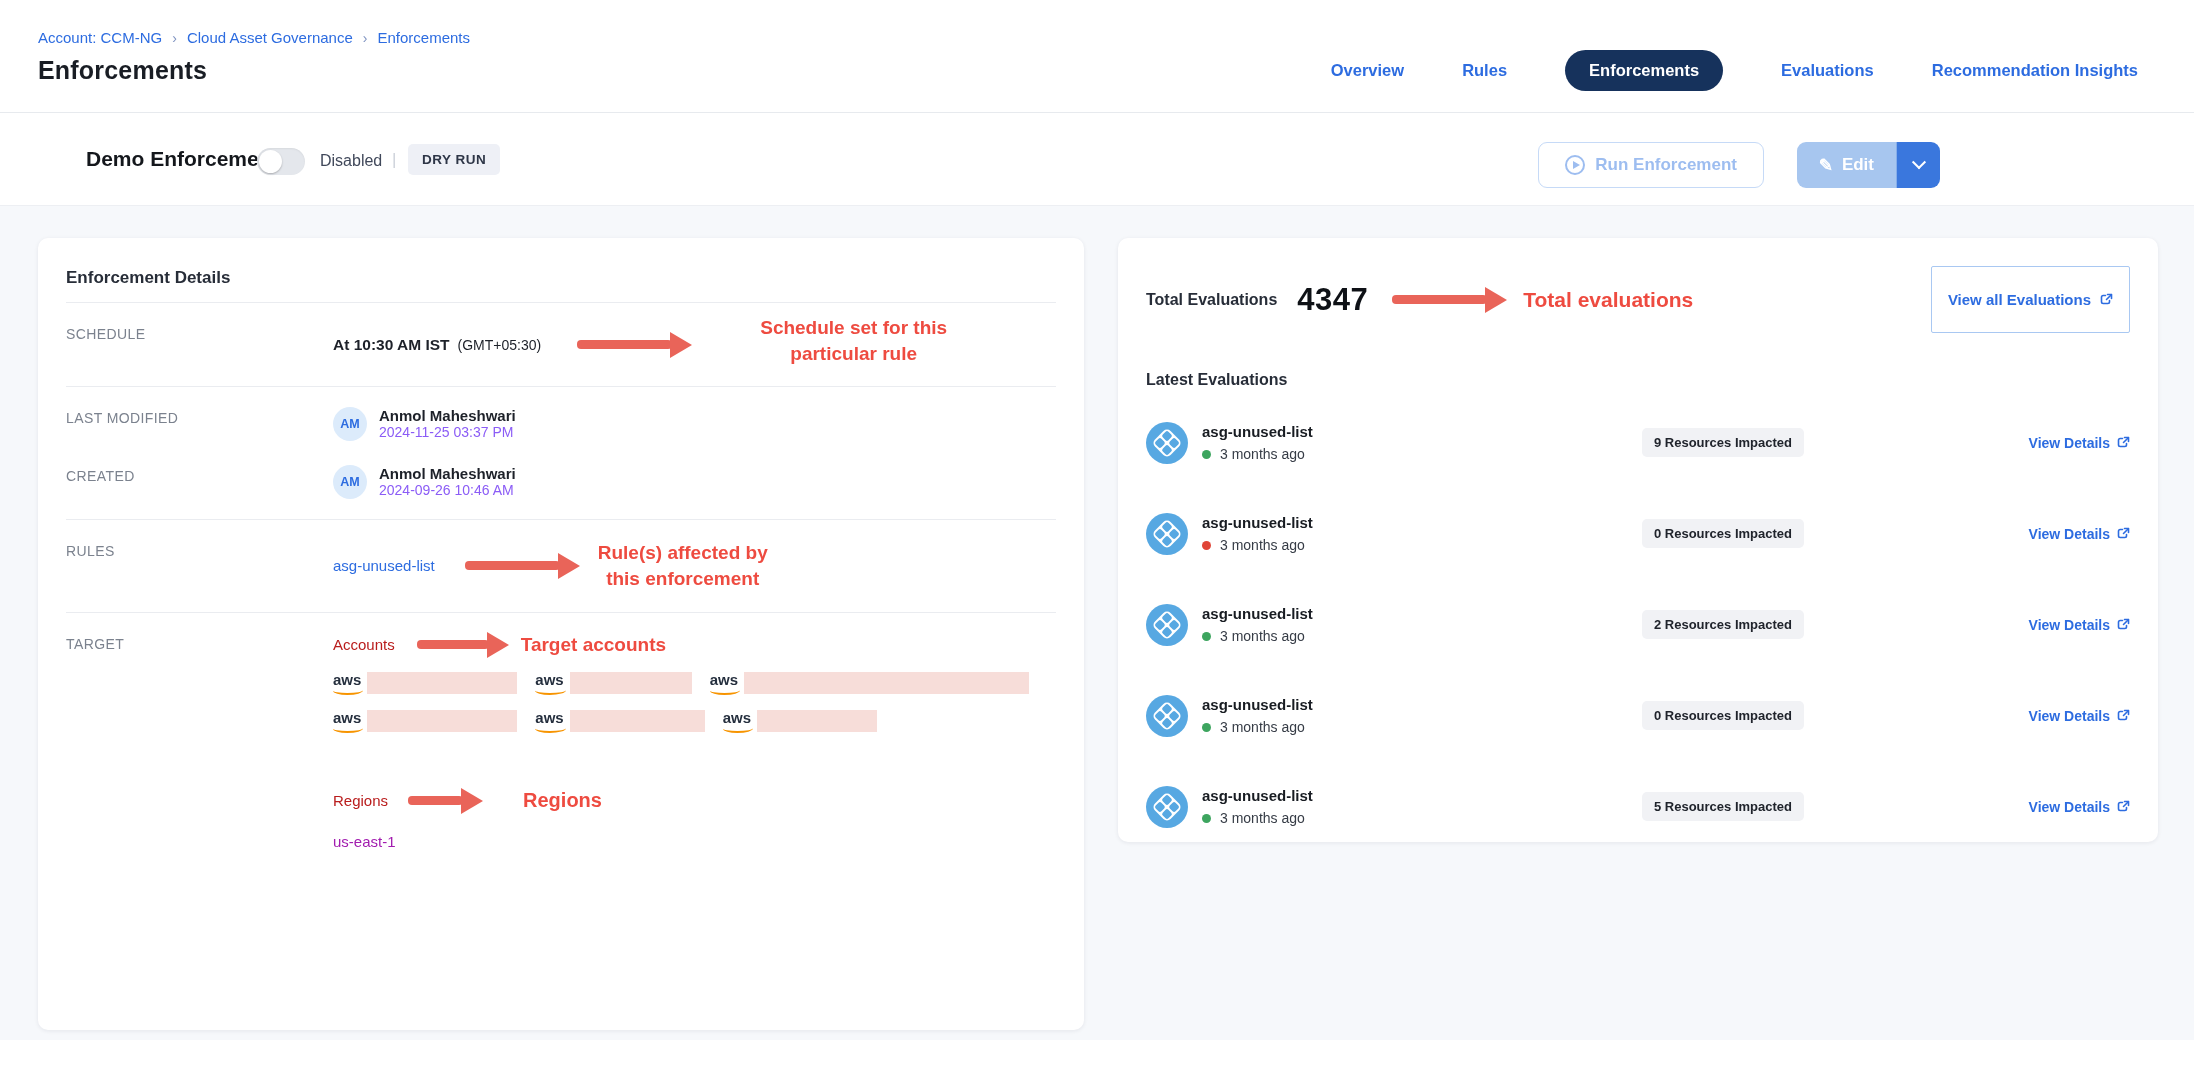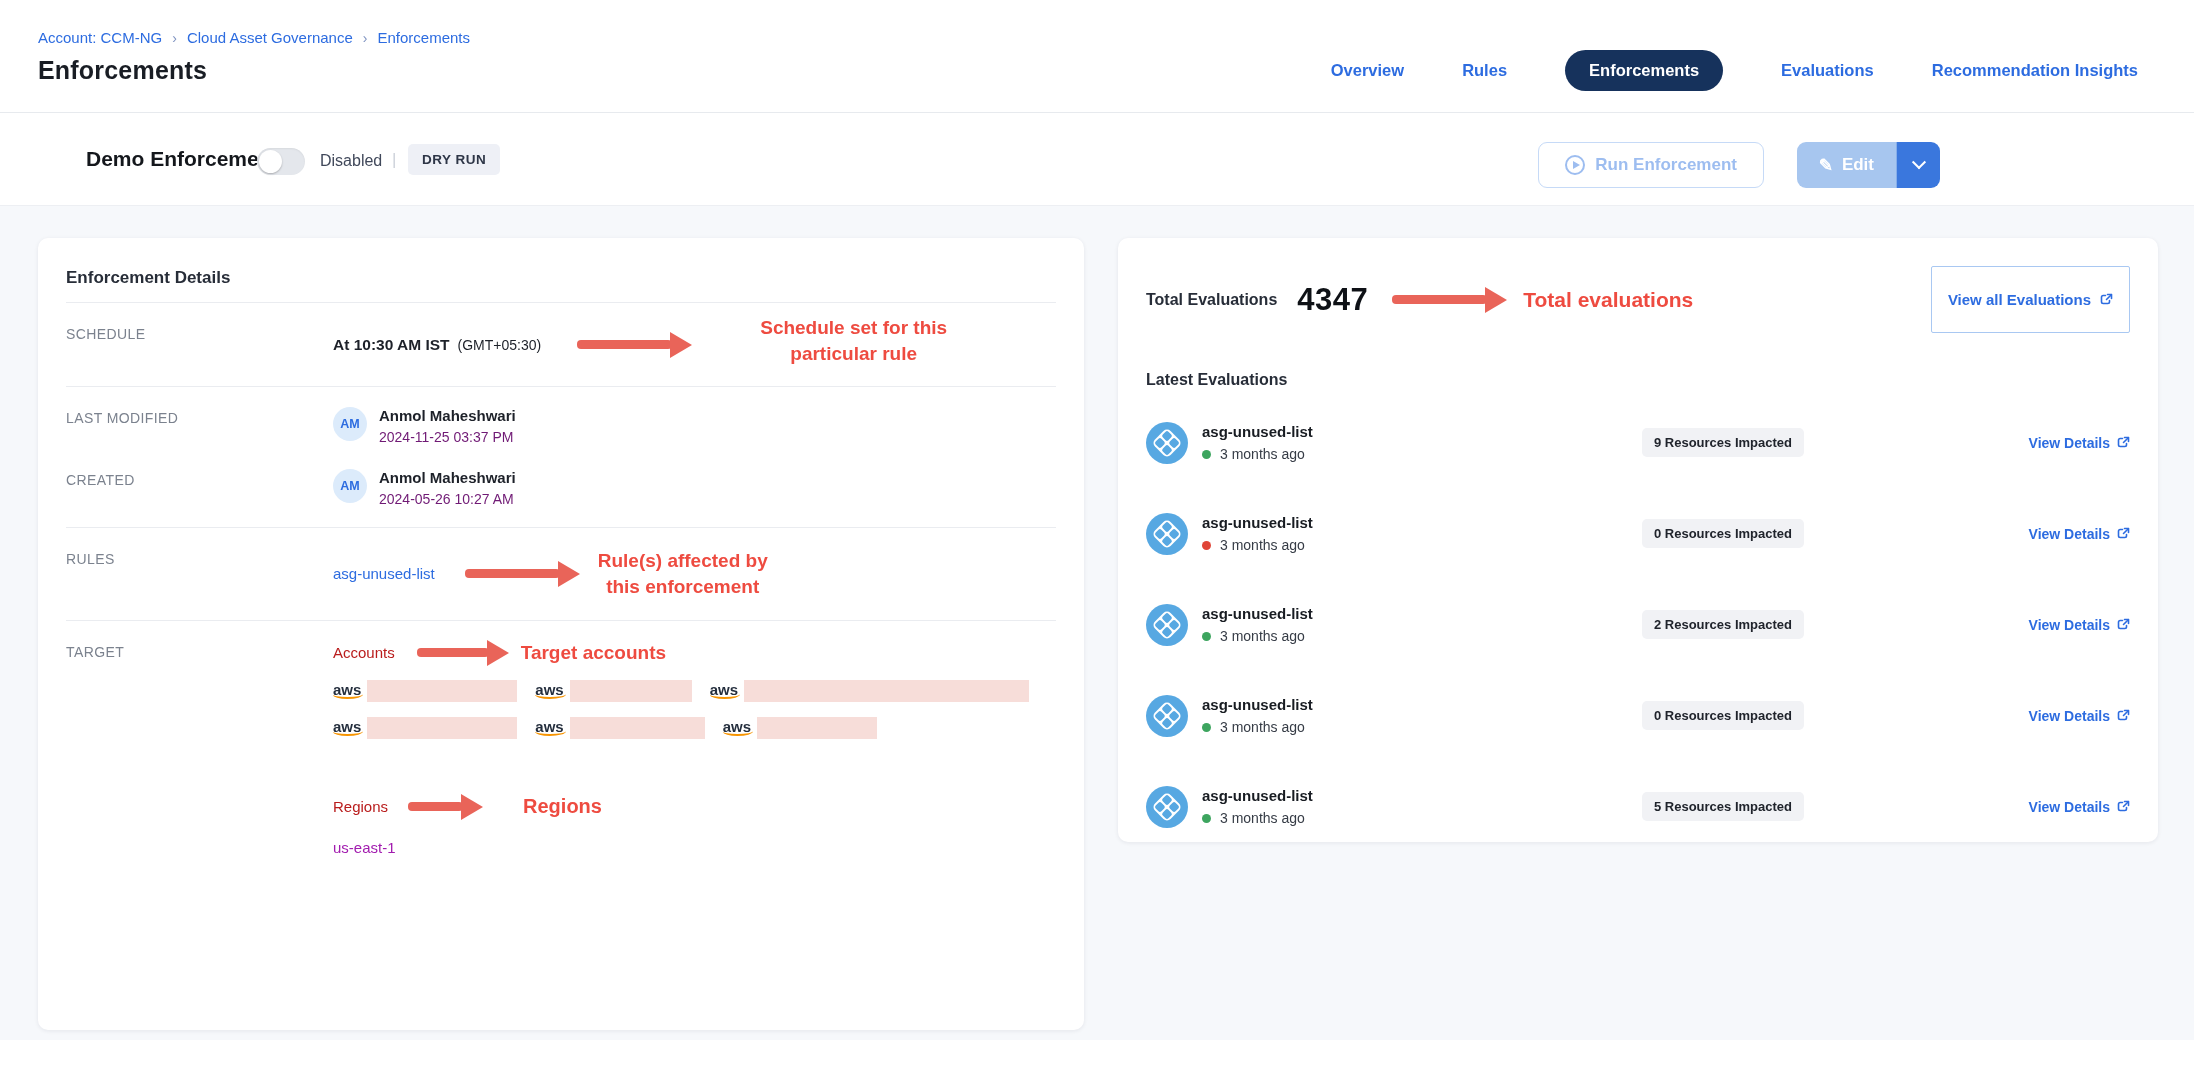--- a/index.html
+++ b/index.html
@@ -59,40 +59,40 @@
   .sched-line { display:flex; align-items:center; gap:8px; }
   .sched-main { font-size:15.5px; font-weight:700; color:#1d2129; }
   .sched-tz { font-size:14px; color:#1d2129; }
   .sched-note { margin-left:60px; font-size:19px; line-height:1.35; text-align:center; margin-top:-8px; }
   .sched-line .arrow { margin-left:28px; }
   .arrow-sched .shaft { width:95px; }
 
   .person { display:flex; align-items:flex-start; gap:12px; }
   .avatar { width:34px; height:34px; border-radius:50%; background:#dcebfb; color:#2d6ce0; font-size:12.5px; font-weight:700; display:flex; align-items:center; justify-content:center; }
   .person-name { font-size:15px; font-weight:700; color:#1d2129; }
-  .person-date { font-size:14px; color:#701a75; margin-top:5px; }
+  .person-date { font-size:14px; color:#8b5cf6; }
 
   .rules-line { display:flex; align-items:center; }
   .rule-link { font-size:15px; color:#2d6ce0; cursor:pointer; }
   .rules-line .arrow { margin-left:30px; }
   .arrow-rules .shaft { width:95px; }
   .rules-note { margin-left:18px; font-size:19px; line-height:1.35; text-align:center; }
 
   .accounts-line, .regions-line { display:flex; align-items:center; }
   .mini-label { font-size:15px; color:#b91c1c; }
   .accounts-line .arrow { margin-left:22px; } .arrow-acct .shaft { width:72px; }
   .acct-note { margin-left:12px; font-size:19px;text-align:center; }
   .regions-line { margin-top:56px; }
   .regions-line .arrow { margin-left:20px; } .arrow-reg .shaft { width:55px; }
   .reg-note { margin-left:40px; font-size:20px; }
   .region-value { font-size:15px; color:#a21caf; margin-top:20px; }
 
   .aws-row { display:flex; align-items:center; gap:18px; margin-top:15px; }
   .aws-item { display:flex; align-items:center; gap:6px; }
-  .aws-logo { position:relative; font-size:15px; font-weight:700; color:#252f3e; line-height:1; padding-bottom:2px; }
+  .aws-logo { position:relative; font-size:15px; font-weight:700; color:#252f3e; line-height:1; padding-bottom:8px; }
   .aws-logo::after { content:""; position:absolute; left:0; right:-2px; bottom:0; height:7px; border-bottom:2.5px solid #f79400; border-radius:0 0 60% 55%; }
   .redact { height:22px; background:#f7ddd9; }
   .r1a { width:150px; } .r1b { width:122px; } .r1c { width:285px; }
   .r2a { width:150px; } .r2b { width:135px; } .r2c { width:120px; }
 
   
   .eval-header { display:flex; align-items:center; }
   .total-label { font-size:16px; font-weight:700; color:#272d38; }
   .total-value { font-size:31px; font-weight:700; color:#0e1116; margin-left:20px; letter-spacing:.5px; }
   .eval-header .arrow { margin-left:24px; } .arrow-total .shaft { width:95px; }
@@ -203,21 +203,21 @@
           </div>
         </div>
       </div>
 
       <div class="detail-row" style="padding-top:12px;">
         <div class="dlabel">CREATED</div>
         <div class="person">
           <div class="avatar">AM</div>
           <div>
             <div class="person-name">Anmol Maheshwari</div>
-            <div class="person-date">2024-05-26 10:27 AM</div>
+            <div class="person-date">2024-09-26 10:46 AM</div>
           </div>
         </div>
       </div>
 
       <div class="detail-row hr">
         <div class="dlabel">RULES</div>
         <div class="rules-line">
           <span class="rule-link">asg-unused-list</span>
           <span class="arrow arrow-rules">
               <span class="shaft"></span>

